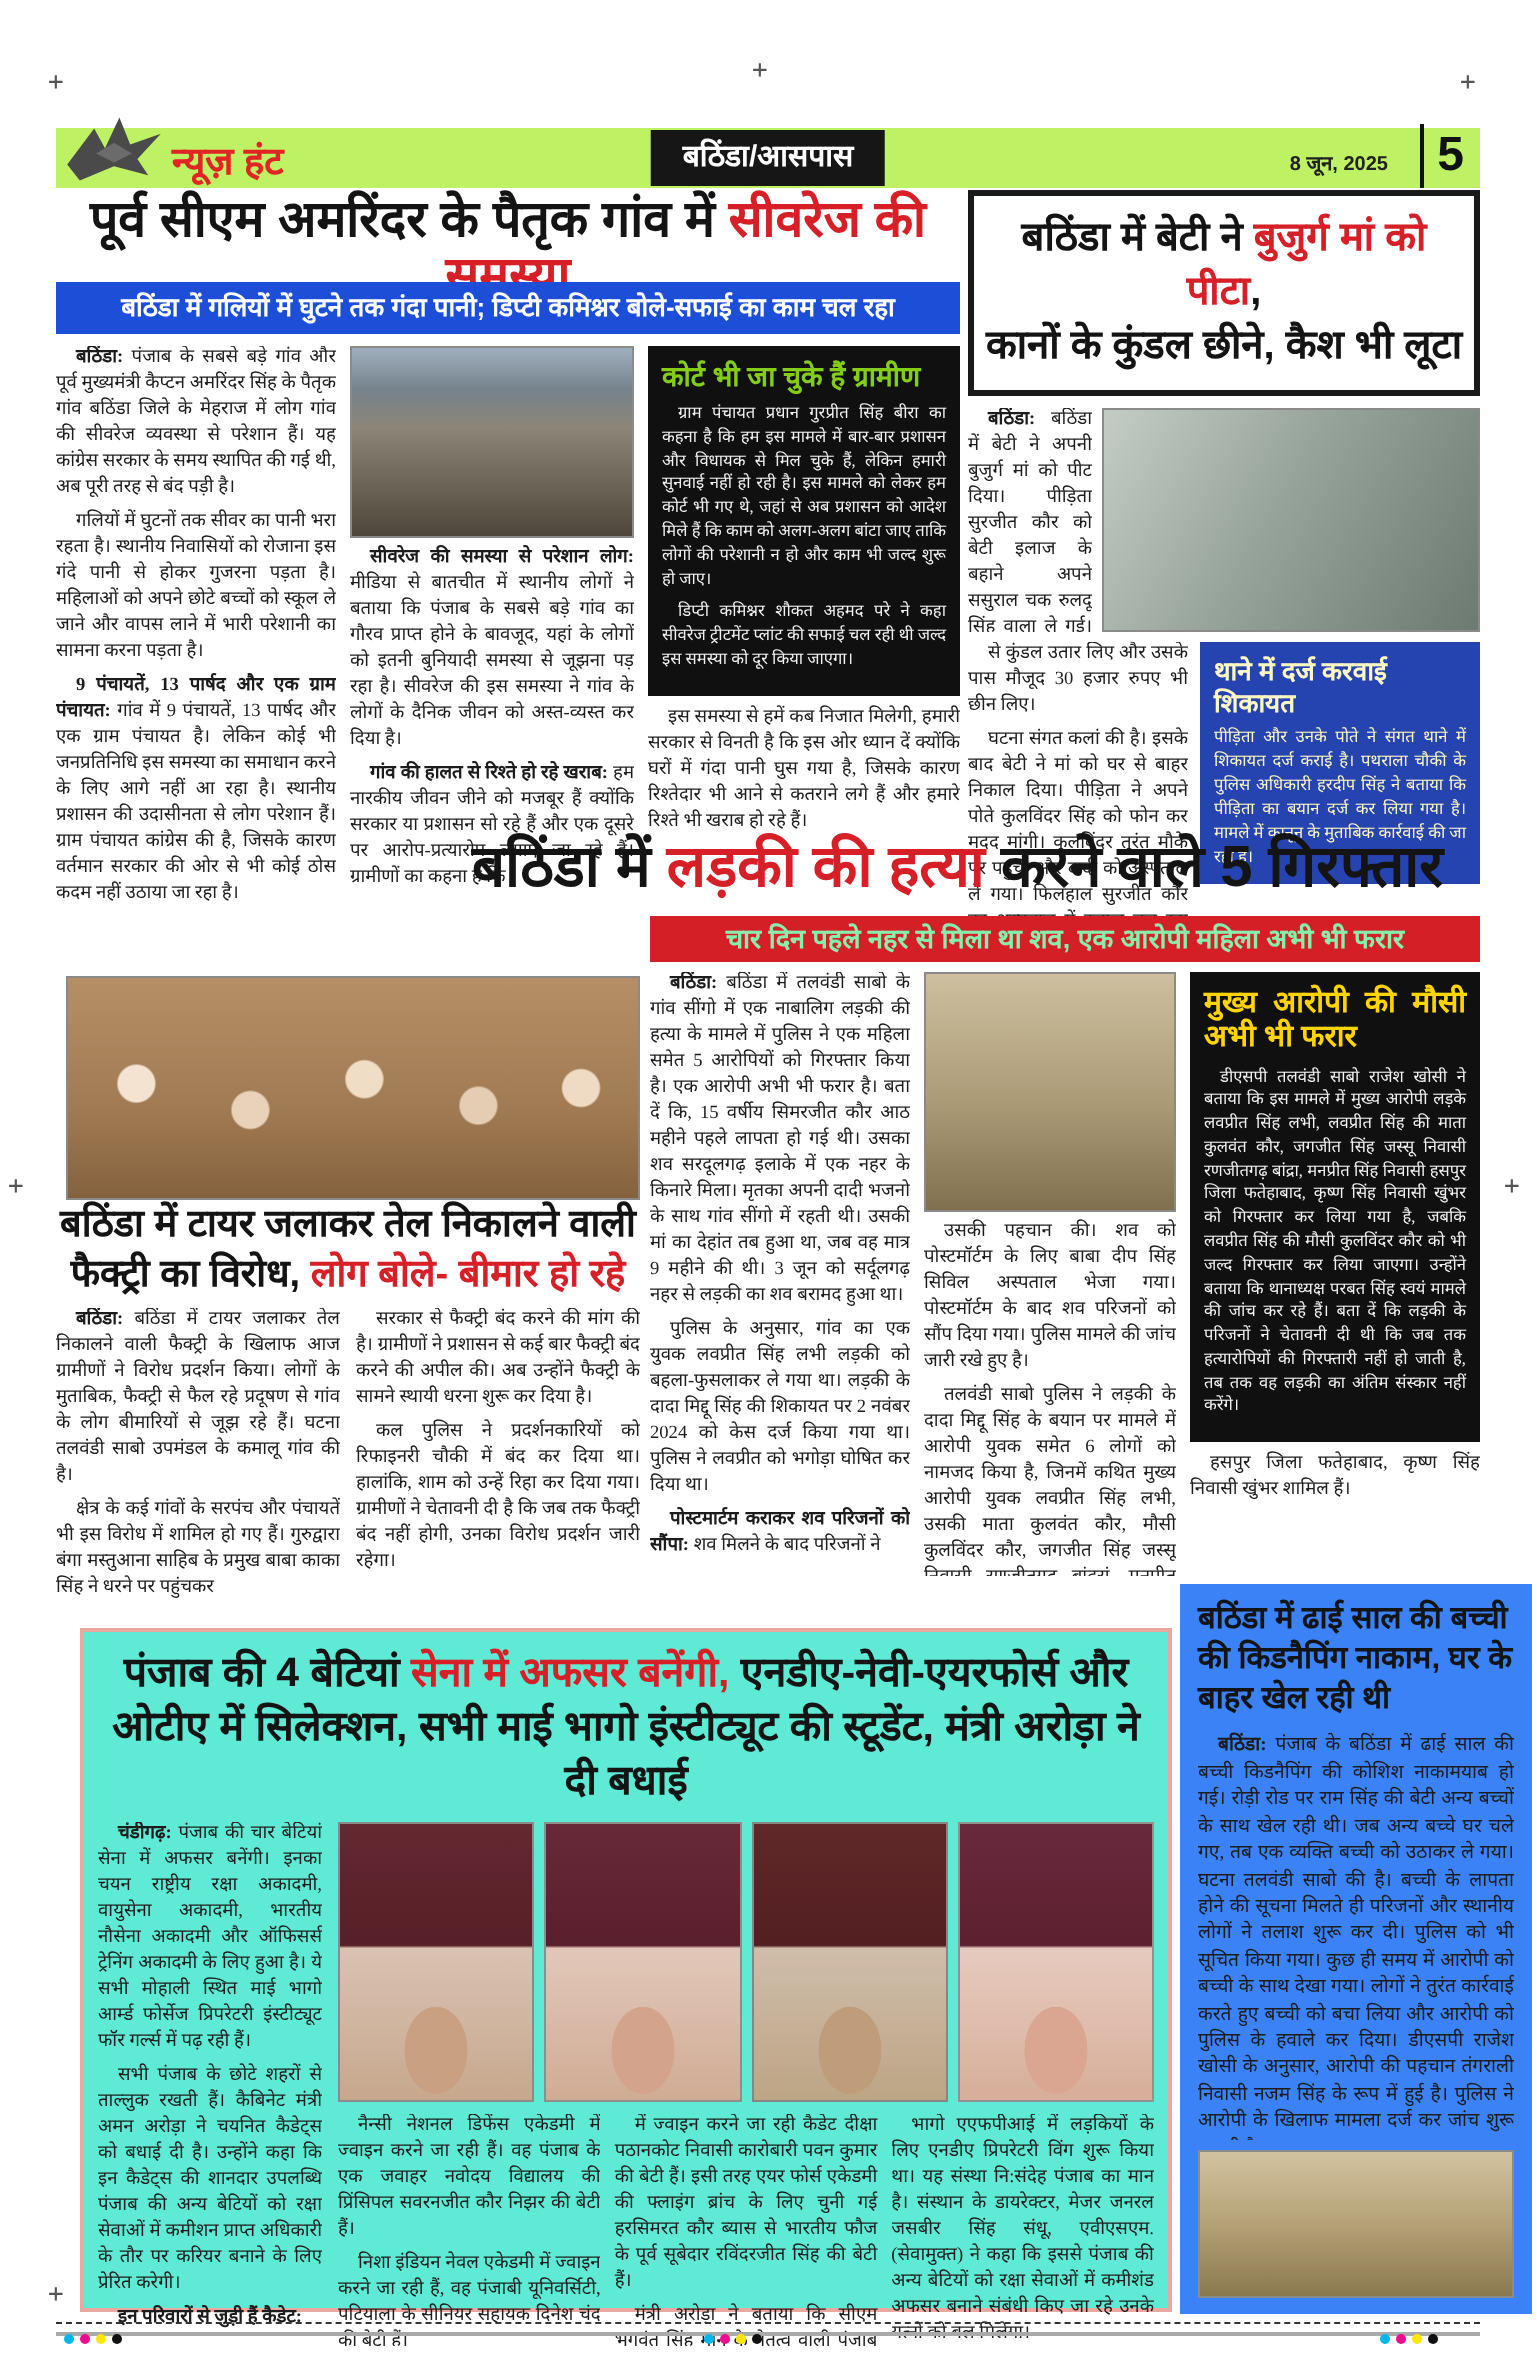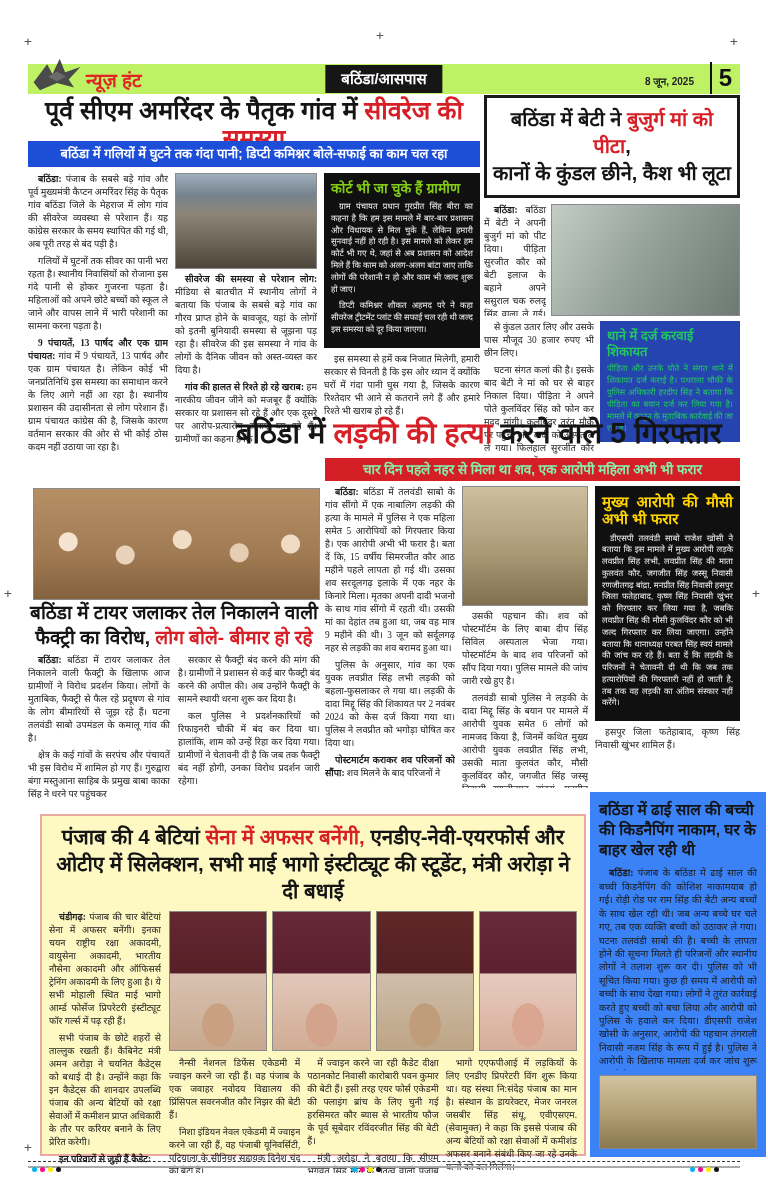--- a/index.html
+++ b/index.html
@@ -50,21 +50,21 @@
       linear-gradient(180deg,#b68f67 0%,#a07a52 60%,#84623e 100%);}
 
   
   .beat-art{position:absolute;left:484px;top:95px;width:256px;}
   .beat-hl{border:3px solid #1a1a1a;padding:8px 3px;text-align:center;font-size:20px;line-height:1.35;}
   .beat-row1{display:flex;gap:5px;margin-top:6px;height:112px;}
   .beat-c1{width:62px;}
   .hosp-photo{flex:1;background:linear-gradient(120deg,#c3cdc6 0%,#97a49b 45%,#6d7a71 100%);}
   .beat-row2{display:flex;gap:6px;margin-top:5px;}
   .beat-t2{flex:1;}
-  .bluebox{width:126px;background:#2544b0;color:#22c55e;padding:7px;align-self:flex-start;}
+  .bluebox{width:126px;background:#2544b0;color:#fef9c3;padding:7px;align-self:flex-start;}
   .bluebox .t{font:bold 13px/1.2 "Liberation Sans",sans-serif;margin:0 0 4px;}
   .bluebox p{font-size:8.3px;line-height:1.45;margin:0;text-align:justify;}
 
   
   .mur-hl{position:absolute;left:236px;top:412px;width:504px;font-size:29px;text-align:left;}
   .mur-bar{position:absolute;left:325px;top:458px;width:415px;height:23px;background:#d41f26;color:#86efac;
            font:bold 13.5px/23px "Liberation Sans",sans-serif;text-align:center;}
   .mur-body{position:absolute;left:325px;top:486px;width:415px;height:302px;display:flex;gap:7px;}
   .mur-c1{width:130px;}
   .mur-c2{width:126px;}
@@ -73,21 +73,21 @@
     background:linear-gradient(180deg,#cdbf9f 0%,#ab9a76 55%,#80704f 100%);}
   .mur-c3 .tail{margin-top:5px;}
 
   
   .fact-hl{position:absolute;left:28px;top:601px;width:292px;font-size:19px;line-height:1.3;text-align:center;}
   .fact-body{position:absolute;left:28px;top:654px;width:292px;height:156px;display:flex;gap:8px;}
   .fact-body .col{flex:1;}
 
   
   .army-box{position:absolute;left:40px;top:814px;width:546px;height:342px;border:2px solid #eaa9a0;
-            padding:5px 7px;box-sizing:border-box;background:#fef9c3;}
+            padding:5px 7px;box-sizing:border-box;background:#5eead4;}
   .army-hl{font-size:20.5px;line-height:1.32;text-align:center;margin:2px 0 7px;}
   .army-flex{display:flex;gap:8px;height:262px;}
   .army-c1{width:112px;}
   .army-right{flex:1;display:flex;flex-direction:column;gap:6px;}
   .cadet-row{display:flex;gap:5px;height:140px;}
   .cadet{flex:1;background:
      radial-gradient(ellipse 26px 36px at 50% 82%, #caa083 60%, rgba(0,0,0,0) 61%),
      linear-gradient(180deg,#642831 0%,#571f27 44%,#d9c2b2 45%,#c7a88d 100%);}
   .cadet:nth-child(2){filter:hue-rotate(-6deg) brightness(1.03);}
   .cadet:nth-child(3){filter:hue-rotate(8deg) brightness(0.97);}

